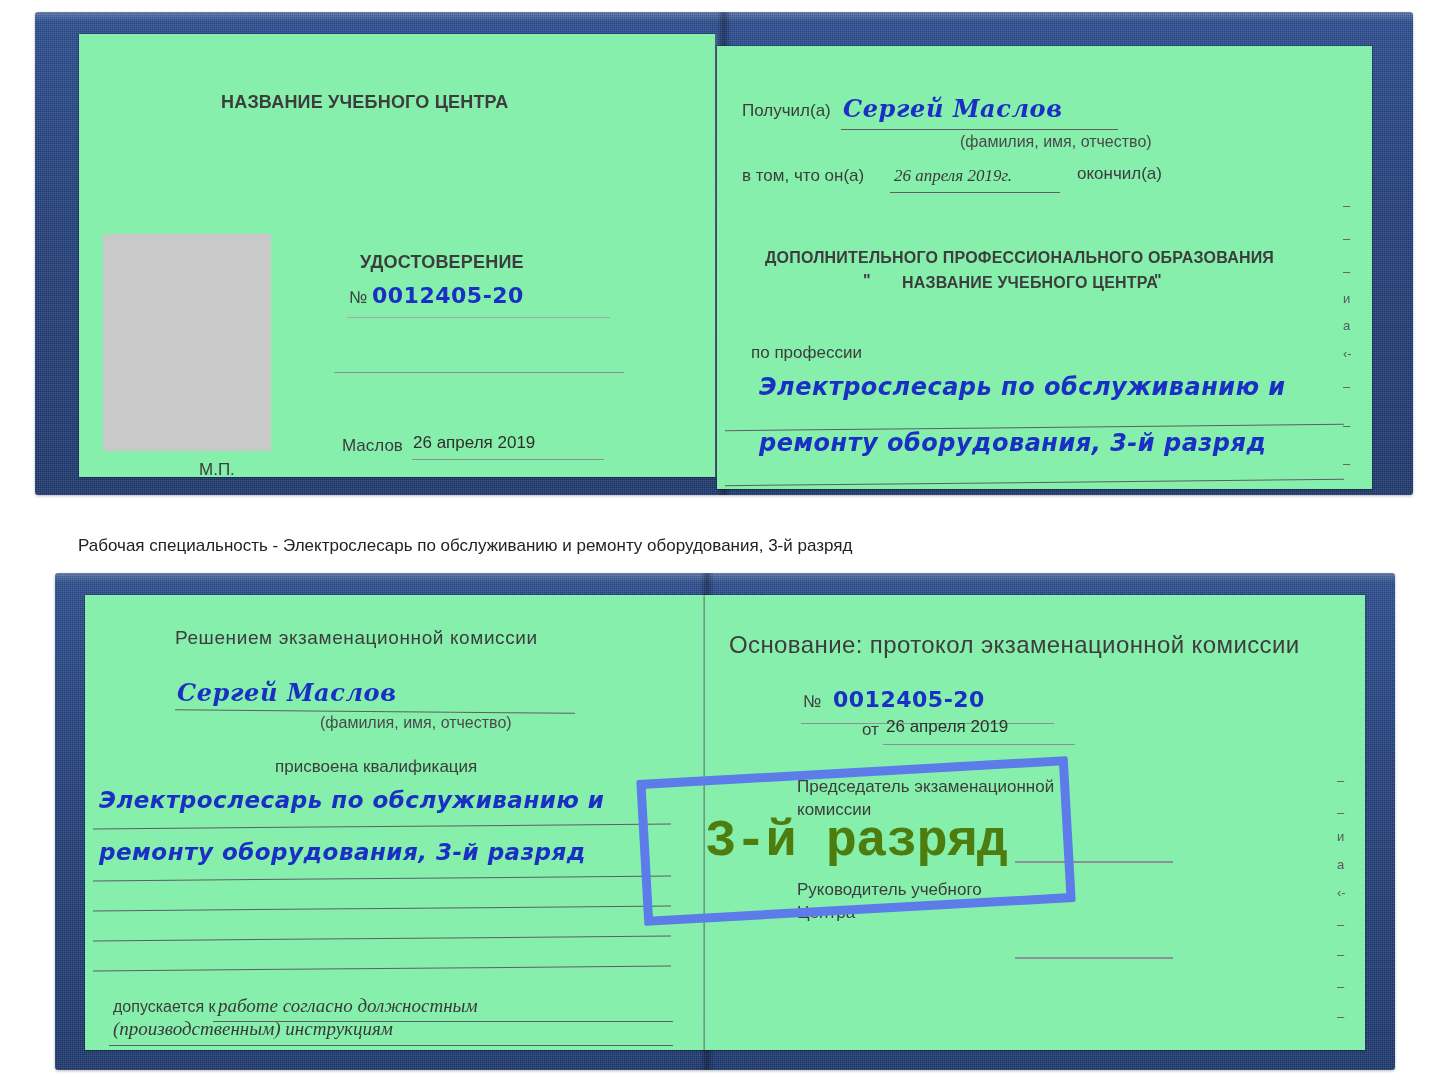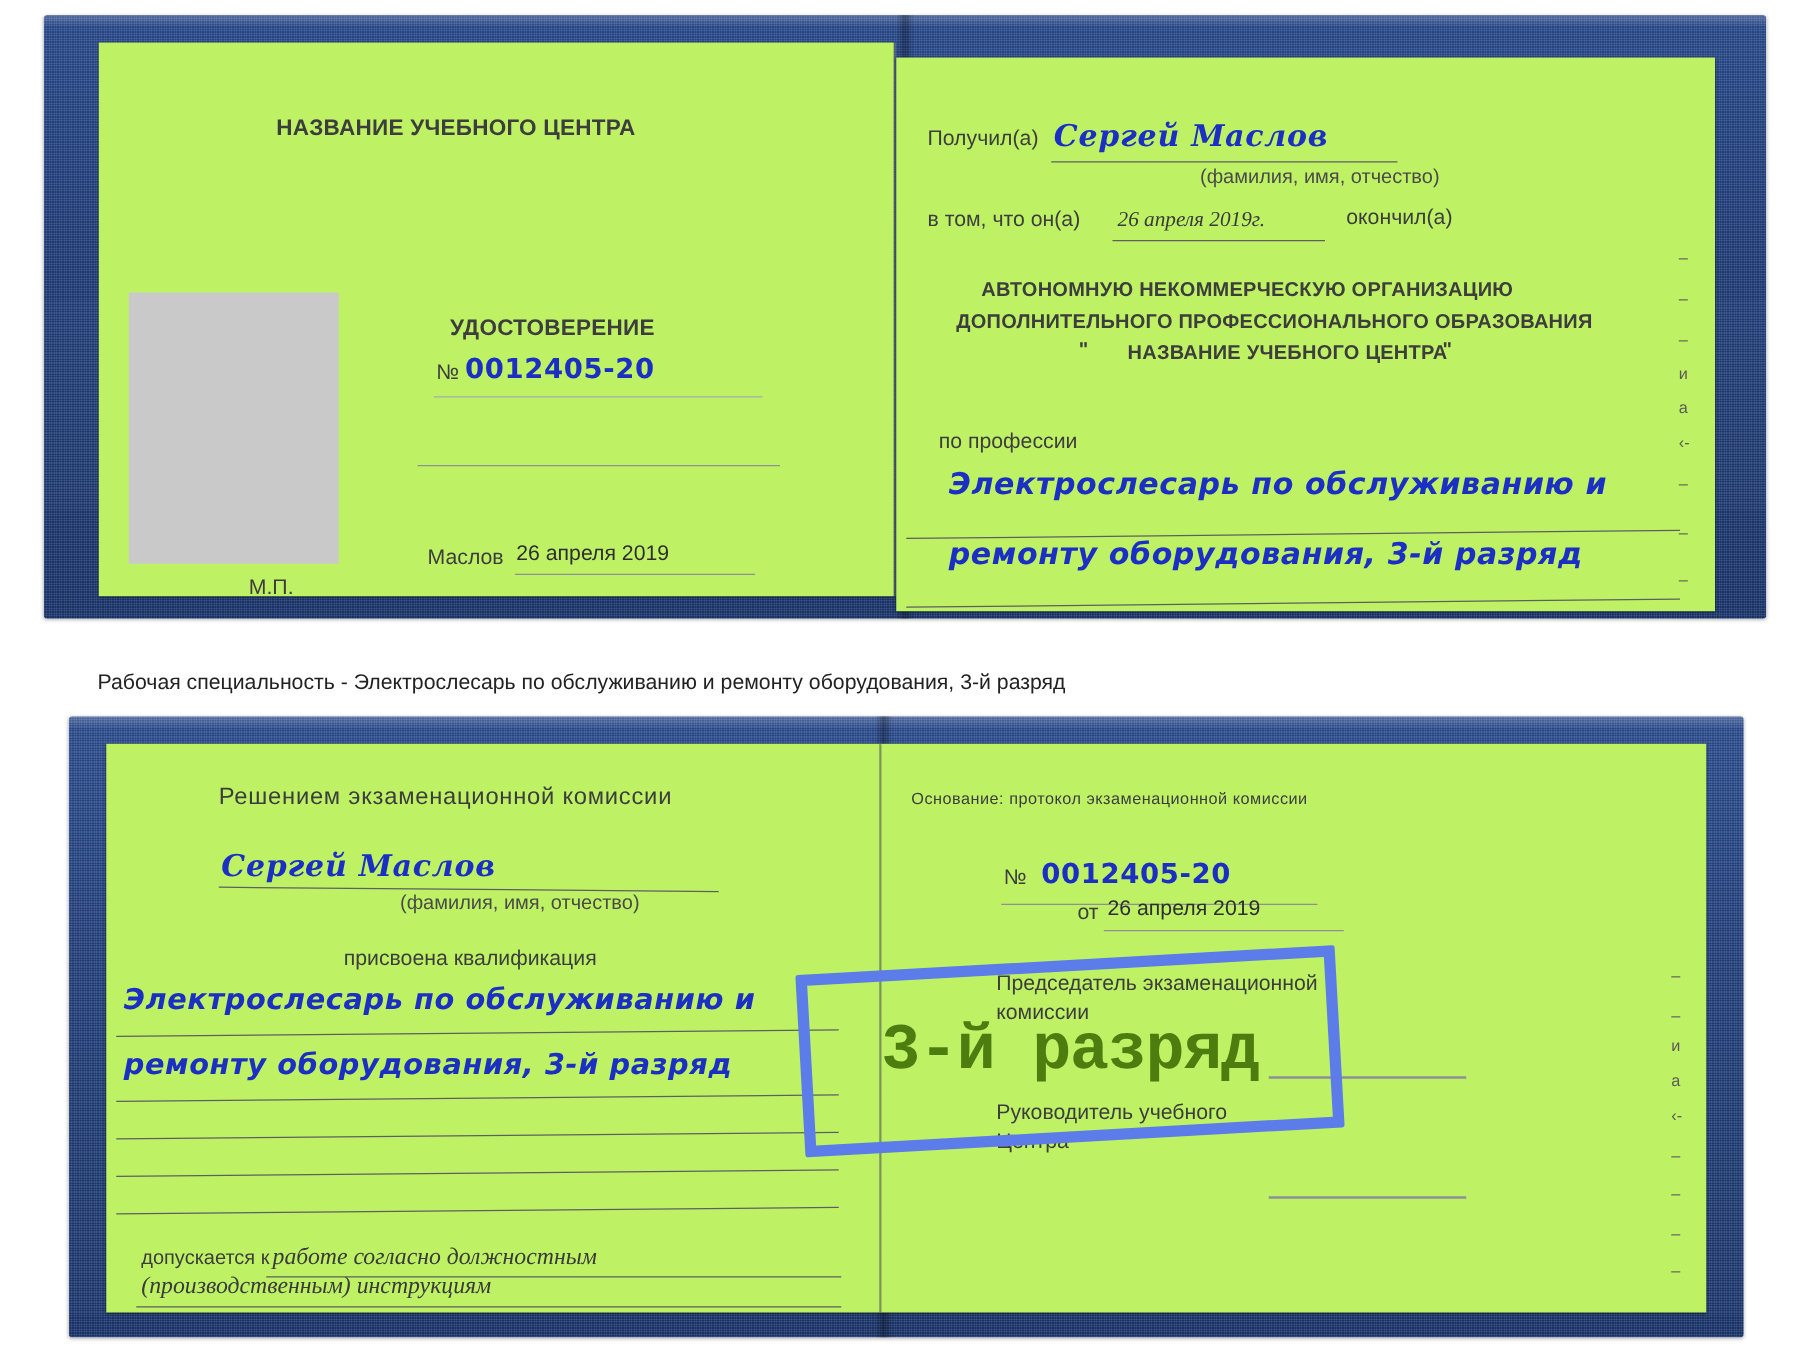--- a/index.html
+++ b/index.html
@@ -24,21 +24,21 @@
     content:"";position:absolute;left:0;right:0;top:0;height:10px;
     background:linear-gradient(180deg,rgba(255,255,255,.22),rgba(255,255,255,0));
   }
   .spine-shadow{
     position:absolute;top:0;bottom:0;width:14px;
     background:linear-gradient(90deg,rgba(0,0,0,0),rgba(0,0,0,.30),rgba(0,0,0,0));
   }
 
   
   .page{
-    position:absolute;background:#bef264;
+    position:absolute;background:#86efac;
     box-shadow:0 0 2px rgba(0,0,0,.35), 0 1px 2px rgba(0,0,0,.20);
   }
   .page-fold{
     position:absolute;top:0;bottom:0;width:2px;
     background:linear-gradient(90deg,rgba(150,150,155,0),rgba(120,122,130,.85),rgba(150,150,155,0));
   }
 
   
   .t{position:absolute;white-space:nowrap;color:#3a3a3a;}
   .prn{font-family:"Liberation Sans", sans-serif;color:#3d3d3d;}
@@ -116,21 +116,20 @@
     <span class="t prn" style="left:25px;top:55px;font-size:17px;">Получил(а)</span>
     <span class="t hand-name" style="left:126px;top:48px;font-size:24px;">Сергей Маслов</span>
     <div class="rule dark" style="left:124px;top:83px;width:277px;"></div>
     <span class="t tiny" style="left:243px;top:87px;">(фамилия, имя, отчество)</span>
 
     <span class="t prn" style="left:25px;top:120px;font-size:17px;">в том, что он(а)</span>
     <span class="t ital-serif" style="left:177px;top:120px;font-size:17px;font-style:italic;">26 апреля 2019г.</span>
     <div class="rule dark" style="left:173px;top:146px;width:170px;"></div>
     <span class="t prn" style="left:360px;top:118px;font-size:17px;">окончил(а)</span>
 
-    <span class="t prn caps" style="left:68px;top:178px;font-size:16px;">АВТОНОМНУЮ НЕКОММЕРЧЕСКУЮ ОРГАНИЗАЦИЮ</span>
     <span class="t prn caps" style="left:48px;top:203px;font-size:16px;">ДОПОЛНИТЕЛЬНОГО ПРОФЕССИОНАЛЬНОГО ОБРАЗОВАНИЯ</span>
     <span class="t prn" style="left:146px;top:226px;font-size:16px;font-weight:700;">"</span>
     <span class="t prn caps" style="left:185px;top:228px;font-size:16px;">НАЗВАНИЕ УЧЕБНОГО ЦЕНТРА</span>
     <span class="t prn" style="left:437px;top:226px;font-size:16px;font-weight:700;">"</span>
 
     <span class="t prn" style="left:34px;top:297px;font-size:17px;">по профессии</span>
 
     <span class="t hand" style="left:42px;top:327px;font-size:24px;">Электрослесарь по обслуживанию и</span>
     <div class="rule dark" style="left:8px;top:381px;width:619px;transform:rotate(-0.6deg);"></div>
 
@@ -181,21 +180,21 @@
     <span class="t ital-serif" style="left:133px;top:400px;font-size:19px;">работе согласно должностным</span>
     <div class="rule dark" style="left:128px;top:426px;width:460px;"></div>
     <span class="t ital-serif" style="left:28px;top:423px;font-size:19px;">(производственным) инструкциям</span>
     <div class="rule dark" style="left:24px;top:450px;width:564px;"></div>
   </div>
 
   <div class="page-fold" style="left:648px;top:22px;height:455px;"></div>
 
   <div class="page" style="left:650px;top:22px;width:660px;height:455px;">
 
-    <span class="t prn" style="left:24px;top:36px;font-size:13px;letter-spacing:.4px;">Основание: протокол экзаменационной комиссии</span>
+    <span class="t prn" style="left:24px;top:36px;font-size:24px;letter-spacing:.4px;">Основание: протокол экзаменационной комиссии</span>
 
     <span class="t prn" style="left:98px;top:97px;font-size:17px;">№</span>
     <span class="t hand" style="left:128px;top:92px;font-size:22px;font-style:normal;">0012405-20</span>
     <div class="rule" style="left:96px;top:128px;width:253px;"></div>
 
     <span class="t prn" style="left:157px;top:125px;font-size:17px;">от</span>
     <span class="t prn" style="left:181px;top:122px;font-size:17px;color:#2e2e2e;">26 апреля 2019</span>
     <div class="rule" style="left:178px;top:149px;width:192px;"></div>
 
     <span class="t prn" style="left:92px;top:182px;font-size:17px;">Председатель экзаменационной</span>

